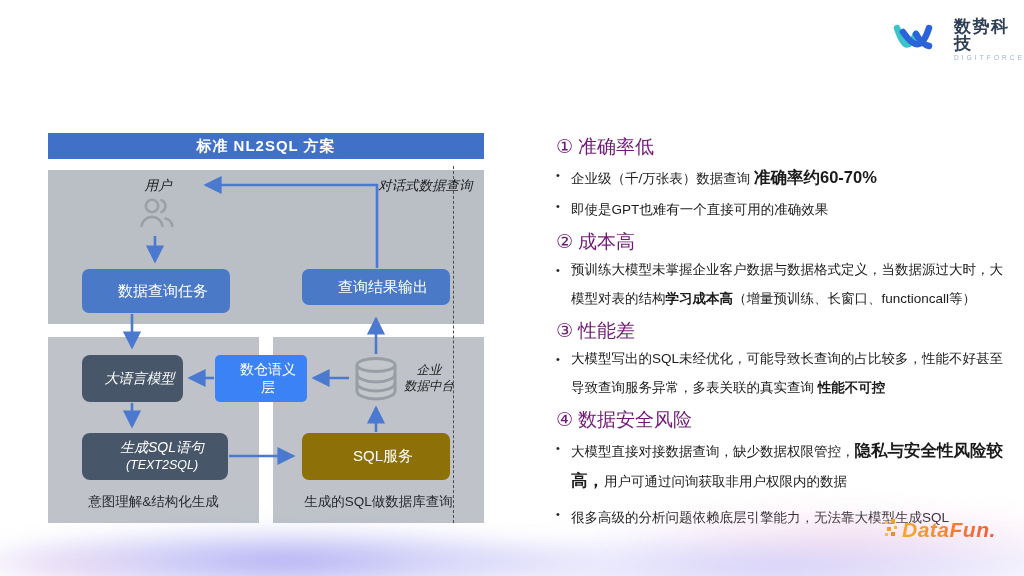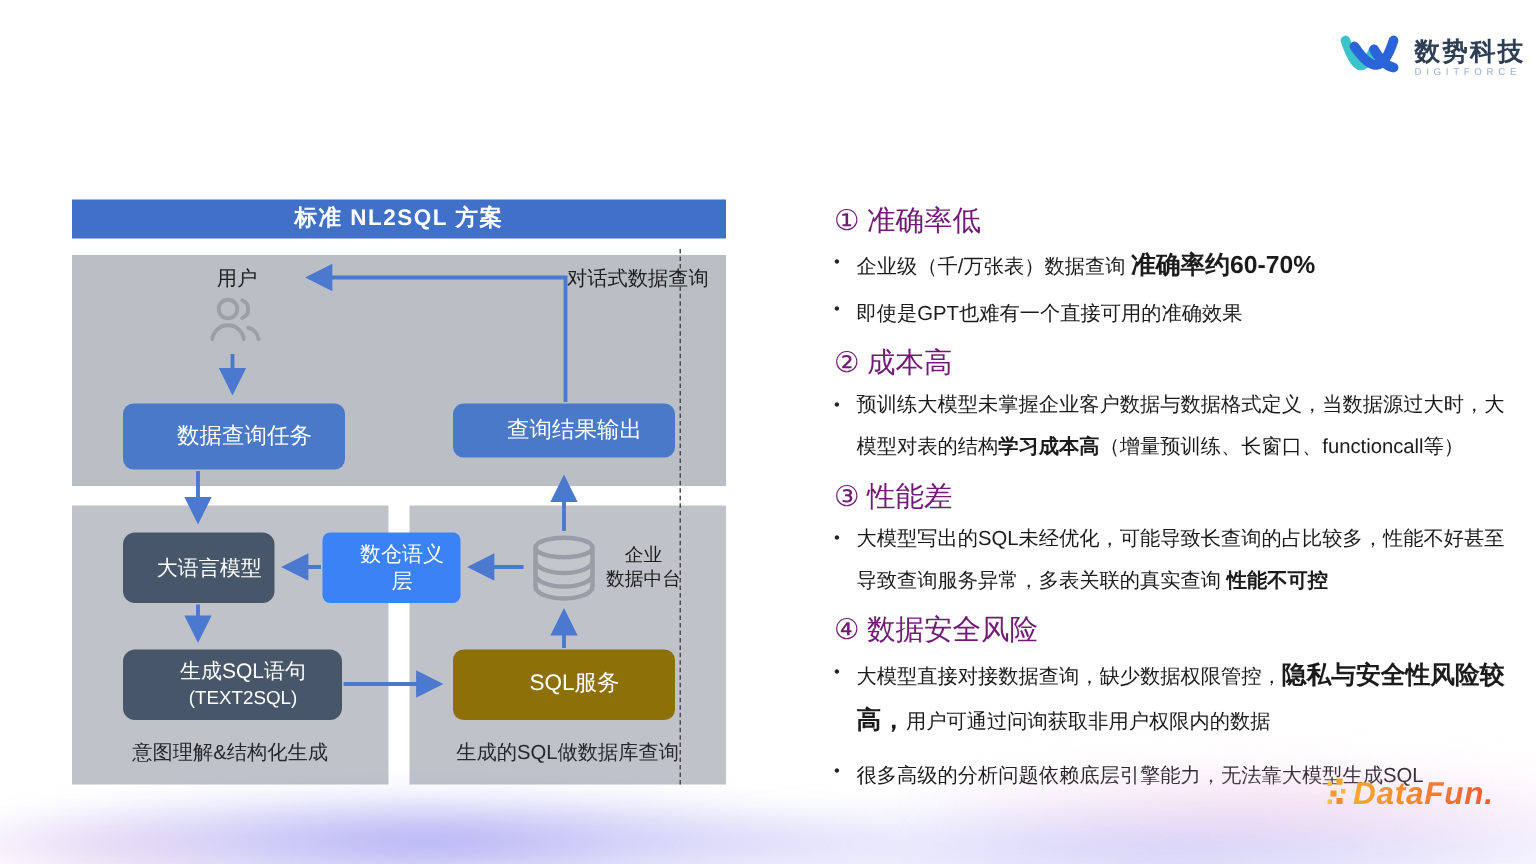--- a/index.html
+++ b/index.html
@@ -4,40 +4,40 @@
 <style>
   * { margin:0; padding:0; box-sizing:border-box; }
   html,body { background:#ffffff; }
   body { font-family:"Liberation Sans","DejaVu Sans",sans-serif; }
   #slide { position:relative; width:1024px; height:576px; background:#ffffff; overflow:hidden; }
 
   
   .title { position:absolute; left:57px; top:38px; font-size:28px; font-weight:800; color:#0b0b0b; letter-spacing:0.2px; white-space:nowrap; }
 
   
-  .brand { position:absolute; left:890px; top:18px; display:flex; align-items:center; gap:7px; }
+  .brand { position:absolute; left:890px; top:18px; display:flex; align-items:center; gap:18px; }
   .brand-text { display:flex; flex-direction:column; line-height:1; }
   .brand-name { font-size:17px; font-weight:700; color:#2d3e55; letter-spacing:1.5px; }
   .brand-sub { font-size:6.5px; color:#9db0cd; letter-spacing:3.1px; margin-top:3px; }
 
   
   .diagram { position:absolute; left:48px; top:133px; width:436px; height:390px; }
   .dg-header { position:absolute; left:0; top:0; width:436px; height:26px; background:#4070c8;
                color:#fff; font-size:15px; font-weight:700; text-align:center; line-height:26px; letter-spacing:1px; }
   .panel { position:absolute; background:#babfc6; }
   .panel-top { left:0; top:37px; width:436px; height:154px; }
   .panel-bl  { left:0; top:204px; width:211px; height:186px; background:#bfc3c9; }
   .panel-br  { left:225px; top:204px; width:211px; height:186px; background:#bfc3c9; }
   .dashline { position:absolute; left:405px; top:33px; height:357px; width:0; border-left:1.6px dashed #4c4c4c; }
 
-  .dg-label { position:absolute; color:#1d1d1d; font-size:13.5px; }
+  .dg-label { position:absolute; color:#1d1d1d; font-size:13.5px;font-style:italic; }
   .box { position:absolute; color:#ffffff; display:flex; align-items:center; justify-content:center;
          flex-direction:column; text-align:center; line-height:1.25;padding-left:14px; }
   .box.blue  { background:#4a79c8; border-radius:7px; font-size:15px; }
-  .box.slate { background:#475769; border-radius:8px; font-size:14px; }
+  .box.slate { background:#475769; border-radius:8px; font-size:14px;font-style:italic; }
   .box.green { background:#3b82f6; border-radius:5px; font-size:14px; }
   .box.gold  { background:#8e7009; border-radius:7px; font-size:15px; }
   .box .sub { font-size:12.5px; margin-top:1px; }
 
   .caption { position:absolute; top:360px; font-size:13.5px; font-weight:500; color:#26282c; text-align:center; }
   .arrows { position:absolute; left:0; top:0; width:436px; height:390px; pointer-events:none; }
   .dbl { line-height:1.3; text-align:center; font-size:12.5px; }
 
   
   .issues { position:absolute; left:556px; top:134px; width:454px; }

